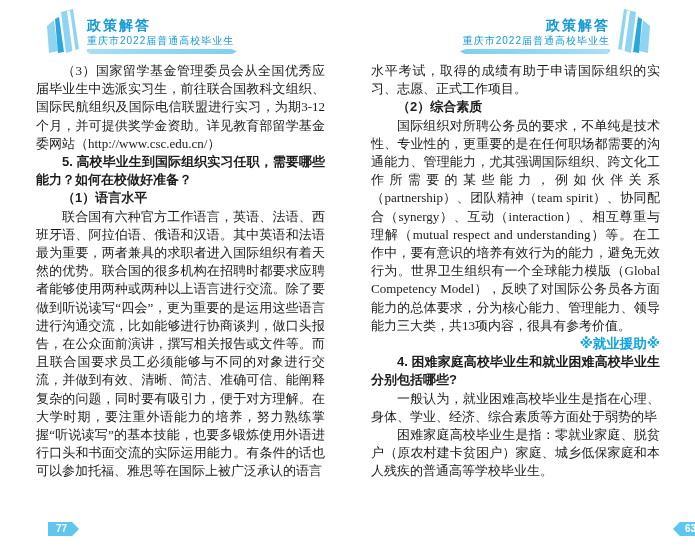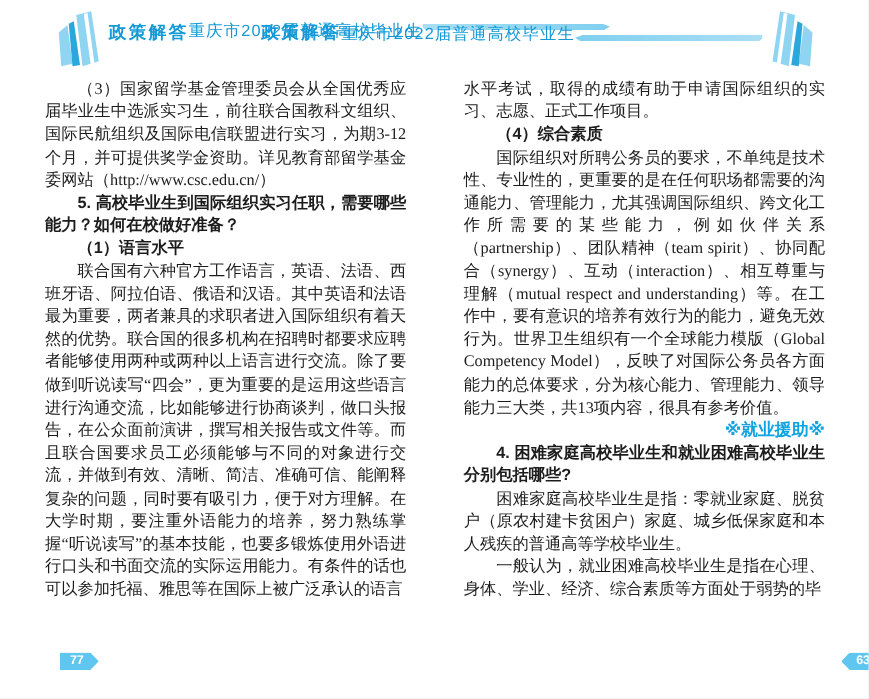--- a/index.html
+++ b/index.html
@@ -11,30 +11,30 @@
     color:#1c1c1c;
     overflow:hidden;
     margin:0 auto;
   }
   
   .page-header{position:absolute;top:8px;display:flex;align-items:flex-start;gap:7px;}
   .page-header.left{left:46px;}
   .page-header.right{right:44px;flex-direction:row-reverse;}
   .logo-icon{width:34px;height:46px;flex:0 0 auto;}
   .page-header.right .logo-icon{transform:scaleX(-1);}
-  .header-text{display:flex;flex-direction:row;padding-top:9px;}
+  .header-text{display:flex;flex-direction:column;padding-top:9px;}
   .page-header.right .header-text{align-items:flex-end;}
   .header-title{
     font-family:"Liberation Sans","DejaVu Sans",sans-serif;
     font-weight:700;font-size:14px;line-height:16px;
     color:var(--accent-blue,#1499d6);letter-spacing:2px;
   }
   .header-subtitle{
     font-family:"Liberation Sans","DejaVu Sans",sans-serif;
-    font-size:13px;line-height:12px;margin-top:2px;
+    font-size:10px;line-height:12px;margin-top:2px;
     color:var(--accent-blue,#1499d6);letter-spacing:1px;white-space:nowrap;
   }
   .header-swoosh{
     height:5px;margin-top:2px;width:150px;
     background:linear-gradient(90deg,var(--swoosh-blue,#aadef5),#7fcfef);
     clip-path:polygon(0 0,96% 0,100% 45%,97% 100%,2% 100%,0 55%);
   }
   .page-header.right .header-swoosh{
     background:linear-gradient(270deg,var(--swoosh-blue,#aadef5),#7fcfef);
     clip-path:polygon(4% 0,100% 0,100% 55%,98% 100%,3% 100%,0 45%);
@@ -120,24 +120,24 @@
 
   <main class="page-column left">
     <p class="body-para">（3）国家留学基金管理委员会从全国优秀应届毕业生中选派实习生，前往联合国教科文组织、国际民航组织及国际电信联盟进行实习，为期3-12个月，并可提供奖学金资助。详见教育部留学基金委网站（http://www.csc.edu.cn/）</p>
     <p class="q-heading">5. 高校毕业生到国际组织实习任职，需要哪些能力？如何在校做好准备？</p>
     <p class="sub-heading">（1）语言水平</p>
     <p class="body-para">联合国有六种官方工作语言，英语、法语、西班牙语、阿拉伯语、俄语和汉语。其中英语和法语最为重要，两者兼具的求职者进入国际组织有着天然的优势。联合国的很多机构在招聘时都要求应聘者能够使用两种或两种以上语言进行交流。除了要做到听说读写“四会”，更为重要的是运用这些语言进行沟通交流，比如能够进行协商谈判，做口头报告，在公众面前演讲，撰写相关报告或文件等。而且联合国要求员工必须能够与不同的对象进行交流，并做到有效、清晰、简洁、准确可信、能阐释复杂的问题，同时要有吸引力，便于对方理解。在大学时期，要注重外语能力的培养，努力熟练掌握“听说读写”的基本技能，也要多锻炼使用外语进行口头和书面交流的实际运用能力。有条件的话也可以参加托福、雅思等在国际上被广泛承认的语言</p>
   </main>
 
   <main class="page-column right">
     <p class="body-para continuation">水平考试，取得的成绩有助于申请国际组织的实习、志愿、正式工作项目。</p>
-    <p class="sub-heading">（4）综合素质</p>
+    <p class="sub-heading">（2）综合素质</p>
     <p class="body-para">国际组织对所聘公务员的要求，不单纯是技术性、专业性的，更重要的是在任何职场都需要的沟通能力、管理能力，尤其强调国际组织、跨文化工作所需要的某些能力，例如伙伴关系（partnership）、团队精神（team spirit）、协同配合（synergy）、互动（interaction）、相互尊重与理解（mutual respect and understanding）等。在工作中，要有意识的培养有效行为的能力，避免无效行为。世界卫生组织有一个全球能力模版（Global Competency Model），反映了对国际公务员各方面能力的总体要求，分为核心能力、管理能力、领导能力三大类，共13项内容，很具有参考价值。</p>
     <p class="section-banner">※就业援助※</p>
     <p class="q-heading">4. 困难家庭高校毕业生和就业困难高校毕业生分别包括哪些?</p>
+    <p class="body-para">一般认为，就业困难高校毕业生是指在心理、身体、学业、经济、综合素质等方面处于弱势的毕</p>
     <p class="body-para">困难家庭高校毕业生是指：零就业家庭、脱贫户（原农村建卡贫困户）家庭、城乡低保家庭和本人残疾的普通高等学校毕业生。</p>
-    <p class="body-para">一般认为，就业困难高校毕业生是指在心理、身体、学业、经济、综合素质等方面处于弱势的毕</p>
   </main>
 
   <div class="page-num left">77</div>
   <div class="page-num right">63</div>
 
 </div>
 
 </body></html>

